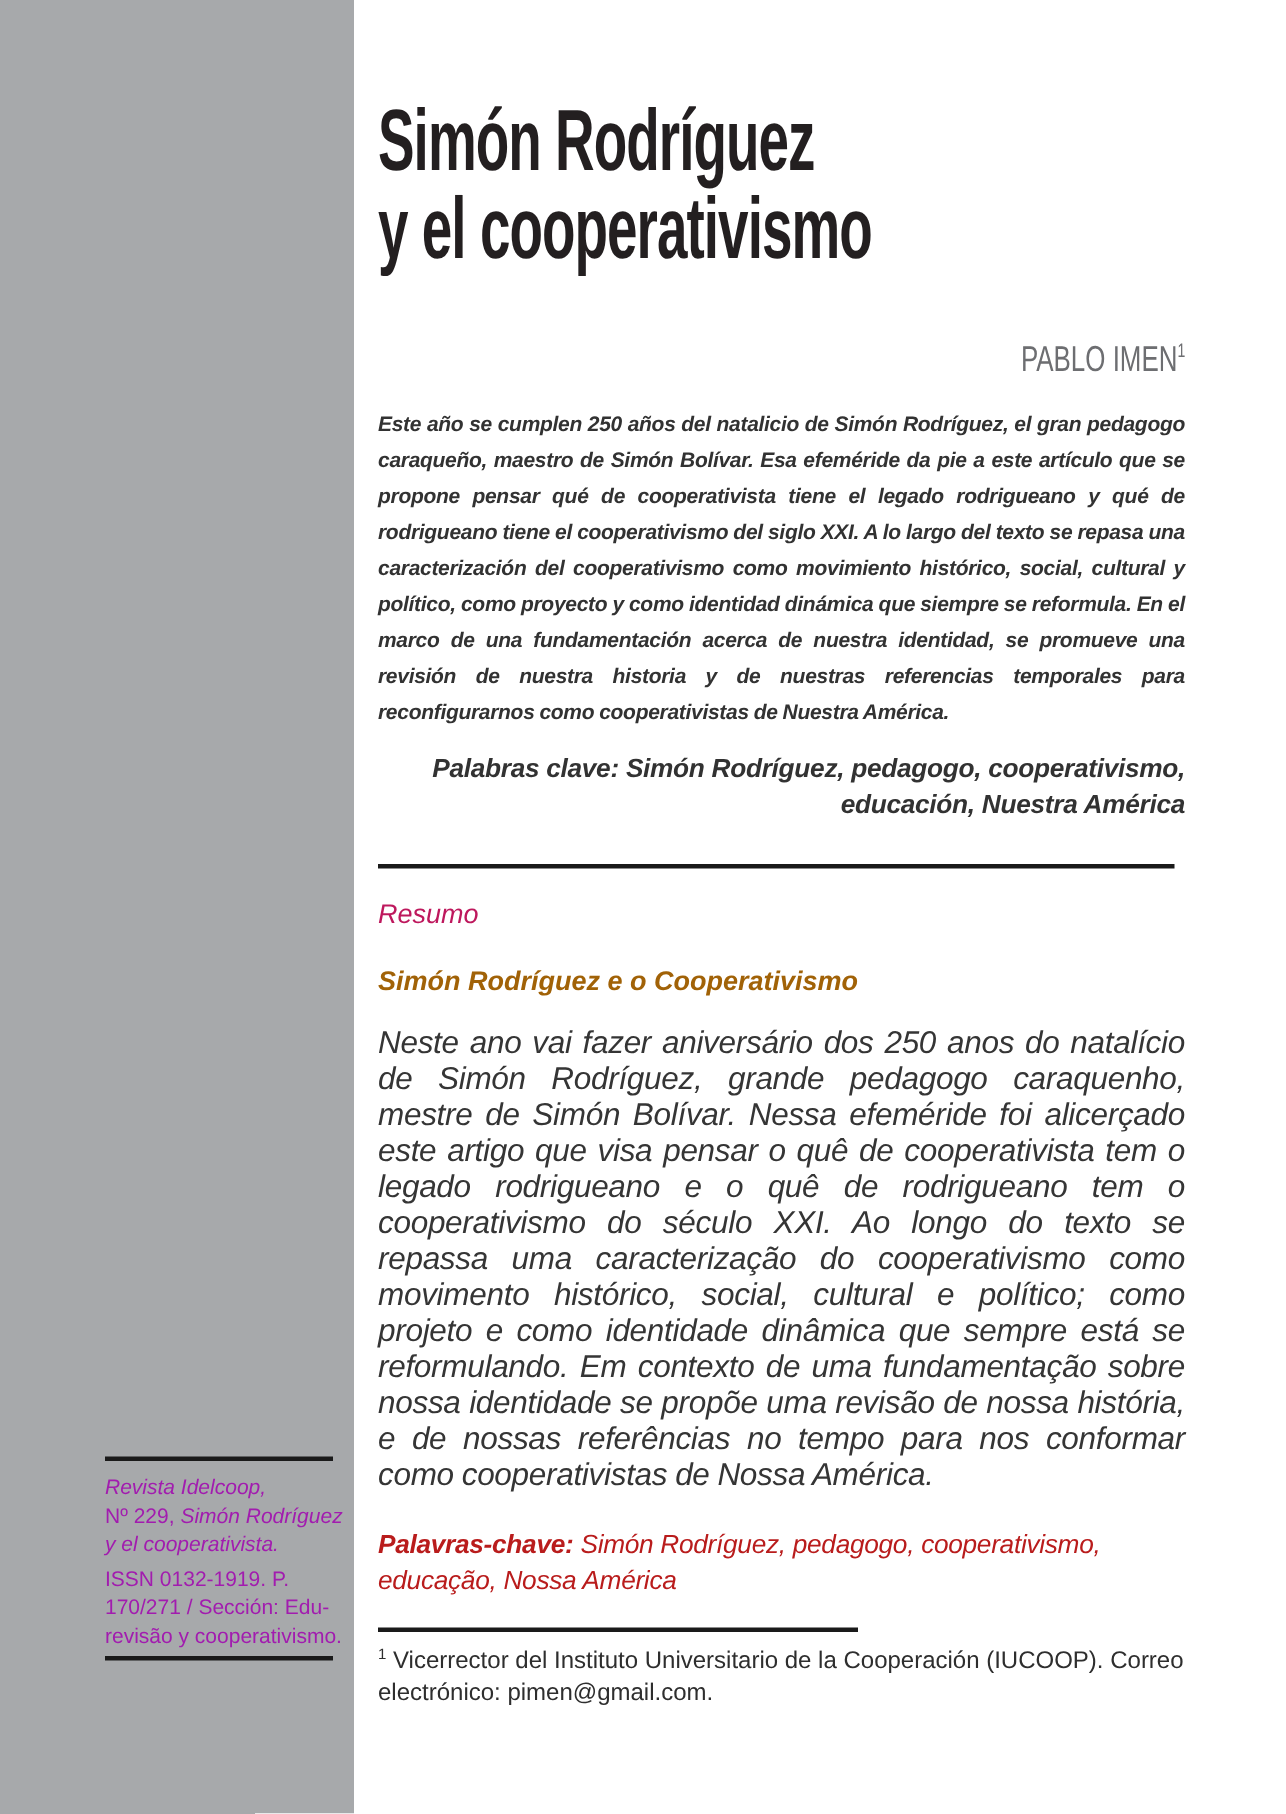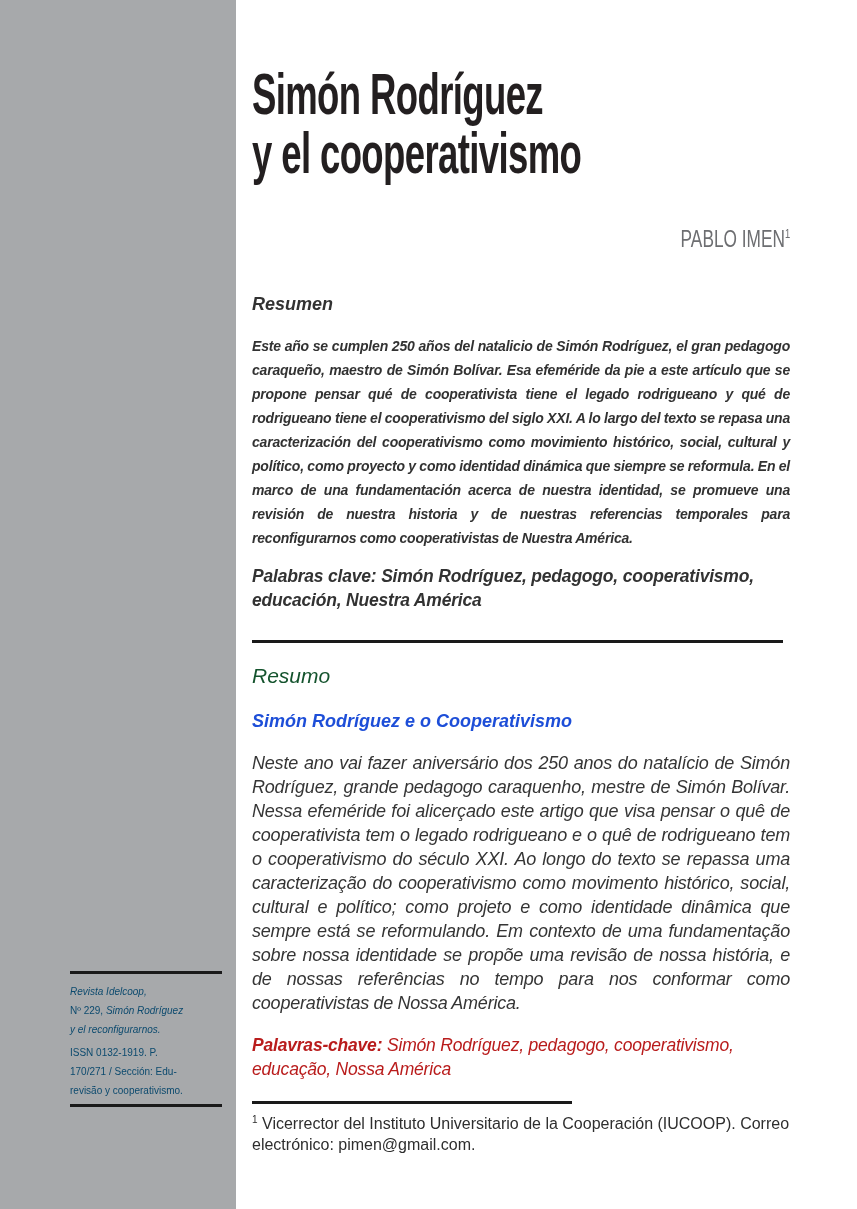--- a/index.html
+++ b/index.html
@@ -64,40 +64,41 @@
     font-size: 14px; font-weight: bold; font-style: italic;
     line-height: 24px; color: #323232;
     text-align: justify;
     letter-spacing: -0.2px; word-spacing: -0.4px;
   }
   .kw-es {
     margin-top: 12px;
     font-size: 17.5px; font-weight: bold; font-style: italic;
     line-height: 24px; color: #323232;
     letter-spacing: -0.2px;
+    text-align: right;
   }
 
   .rule-divider {
     margin-top: 28px;
     width: 531px; height: 3px;
     background: #1a1a1a;
   }
 
   .h-pt {
-    font-size: 21px; font-style: italic;
-    line-height: 24px; color: #14532d;
+    font-size: 18px; font-style: italic;
+    line-height: 24px; color: #be185d;
   }
   .subtitle-pt {
     margin-top: 21px;
     font-size: 18px; font-weight: bold; font-style: italic;
-    line-height: 24px; color: #1d4ed8;
+    line-height: 24px; color: #a16207;
   }
   .body-pt {
     margin-top: 13px;
-    font-size: 18px; font-style: italic;
+    font-size: 21px; font-style: italic;
     line-height: 24px; color: #353535;
     text-align: justify;
     letter-spacing: -0.2px; word-spacing: -0.4px;
   }
   .kw-pt {
     margin-top: 10px;
     font-size: 17.5px; font-style: italic;
     line-height: 24px; color: #b91c1c;
     letter-spacing: -0.2px;
   }
@@ -121,59 +122,58 @@
     position: absolute; left: 70px; top: 971px;
     width: 160px;
   }
   .side-rule {
     width: 152px; height: 3px;
     background: #1a1a1a;
   }
   .side-rule.bottom { position: absolute; top: 133px; left: 0; }
   .side-text {
     margin: 8px 0 0 0;
-    font-size: 10px; line-height: 19px;
-    color: #0c4a6e;
+    font-size: 14px; line-height: 19px;
+    color: #a21caf;
   }
   .side-text.issn { margin-top: 4px; }
   .side-text .block { display: block; white-space: nowrap; }
   .it { font-style: italic; }
 </style>
 </head>
 <body>
 
 <div class="gray-col"></div>
 
 <aside class="sidebar-box">
   <div class="side-rule top"></div>
   <p class="side-text">
     <span class="block it">Revista Idelcoop,</span>
     <span class="block"><span>Nº 229,</span> <span class="it">Simón Rodríguez</span></span>
-    <span class="block it">y el reconfigurarnos.</span>
+    <span class="block it">y el cooperativista.</span>
   </p>
   <p class="side-text issn">
     <span class="block">ISSN 0132-1919. P.</span>
     <span class="block">170/271 / Sección: Edu-</span>
     <span class="block">revisão y cooperativismo.</span>
   </p>
   <div class="side-rule bottom"></div>
 </aside>
 
 <main class="main">
 
   <h1 class="title">
     <span class="tline">Simón Rodríguez</span><br>
     <span class="tline">y el cooperativismo</span>
   </h1>
 
   <div class="author">
     <span class="aline"><span>PABLO IMEN</span><sup>1</sup></span>
   </div>
 
-  <p class="h-es">Resumen</p>
 
   <p class="body-es">Este año se cumplen 250 años del natalicio de Simón Rodríguez, el gran pedagogo caraqueño, maestro de Simón Bolívar. Esa efeméride da pie a este artículo que se propone pensar qué de cooperativista tiene el legado rodrigueano y qué de rodrigueano tiene el cooperativismo del siglo XXI. A lo largo del texto se repasa una caracterización del cooperativismo como movimiento histórico, social, cultural y político, como proyecto y como identidad dinámica que siempre se reformula. En el marco de una fundamentación acerca de nuestra identidad, se promueve una revisión de nuestra historia y de nuestras referencias temporales para reconfigurarnos como cooperativistas de Nuestra América.</p>
 
   <p class="kw-es"><span class="kw-label">Palabras clave:</span> <span>Simón Rodríguez, pedagogo, cooperativismo, educación, Nuestra América</span></p>
 
   <div class="rule-divider"></div>
 
   <p class="h-pt">Resumo</p>
 
   <p class="subtitle-pt">Simón Rodríguez e o Cooperativismo</p>

